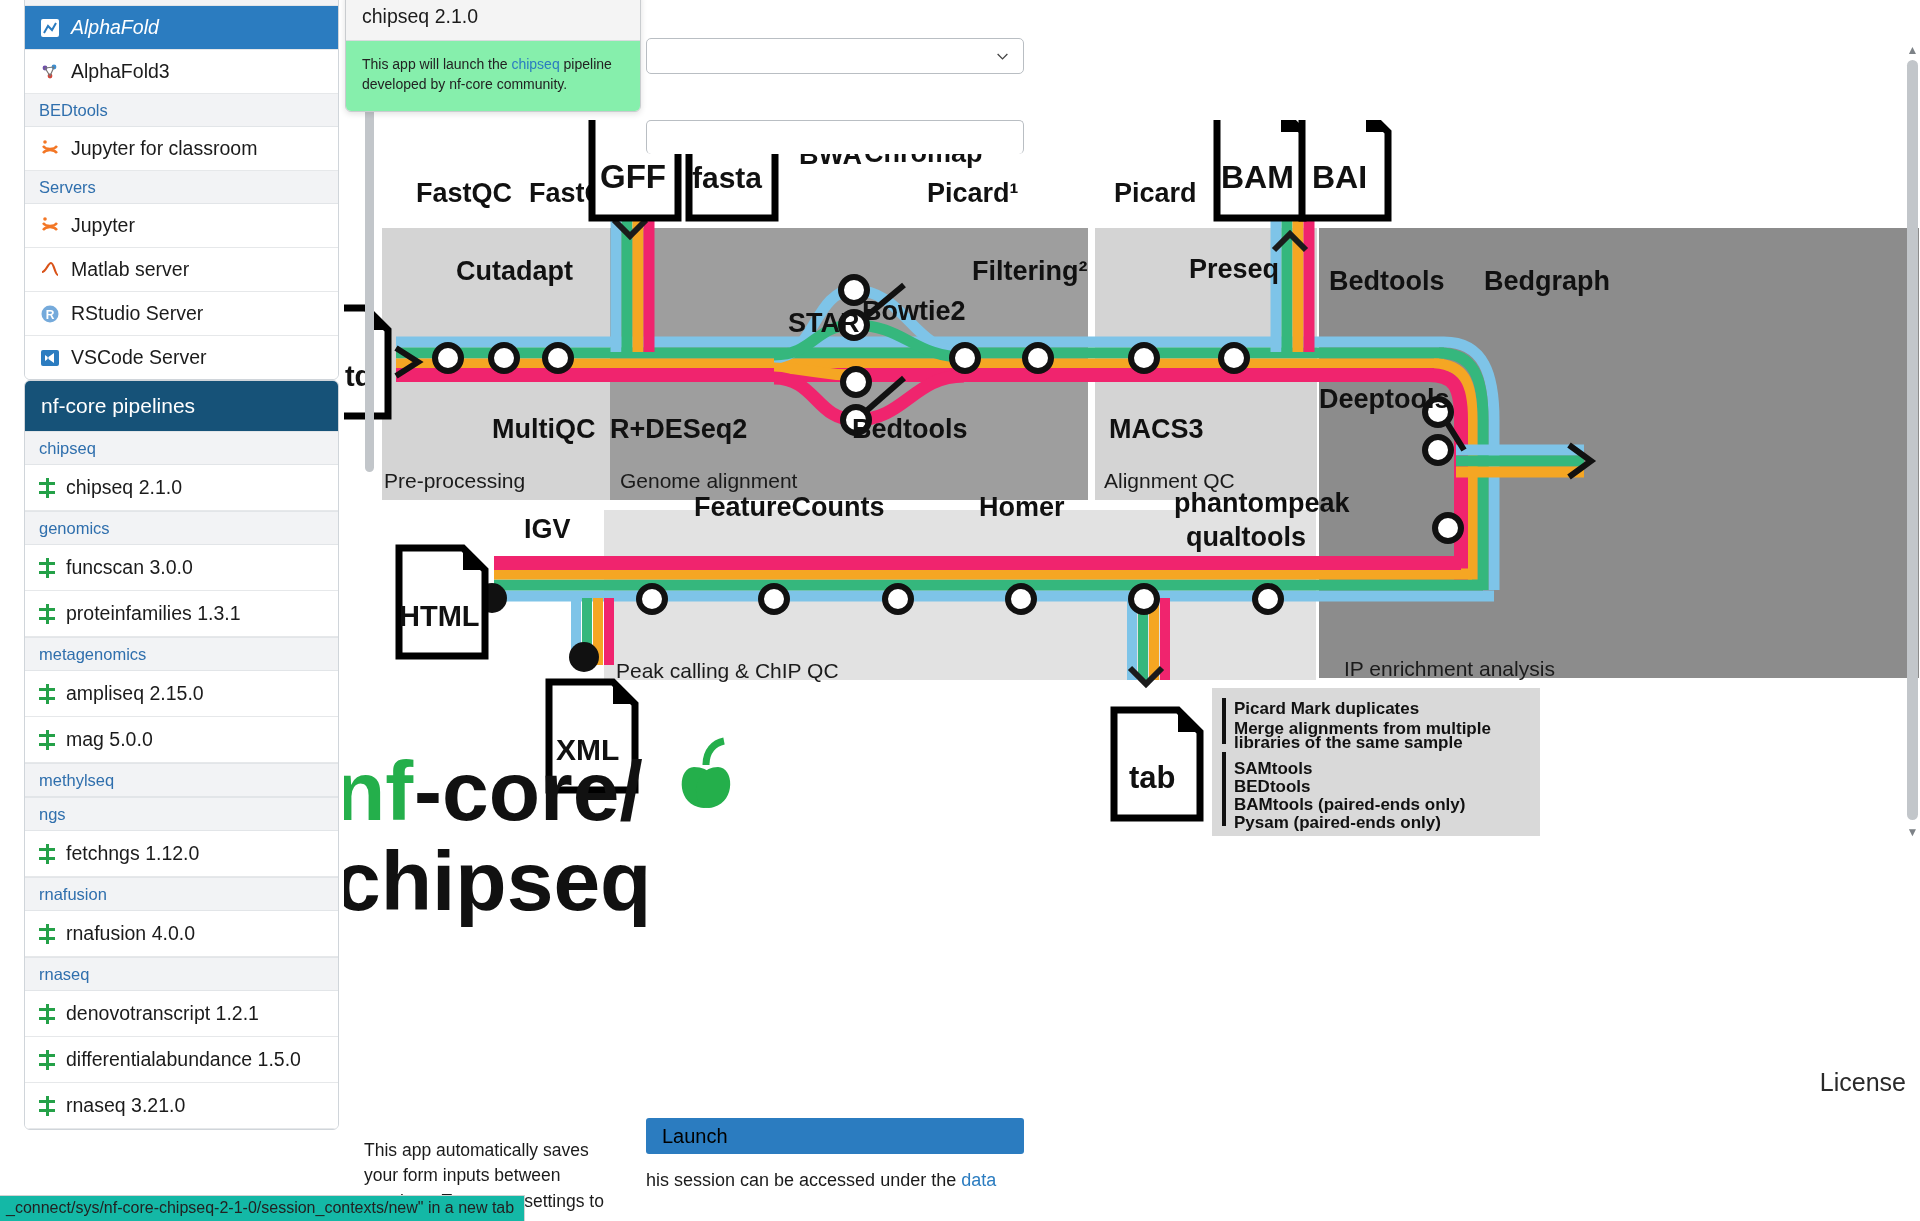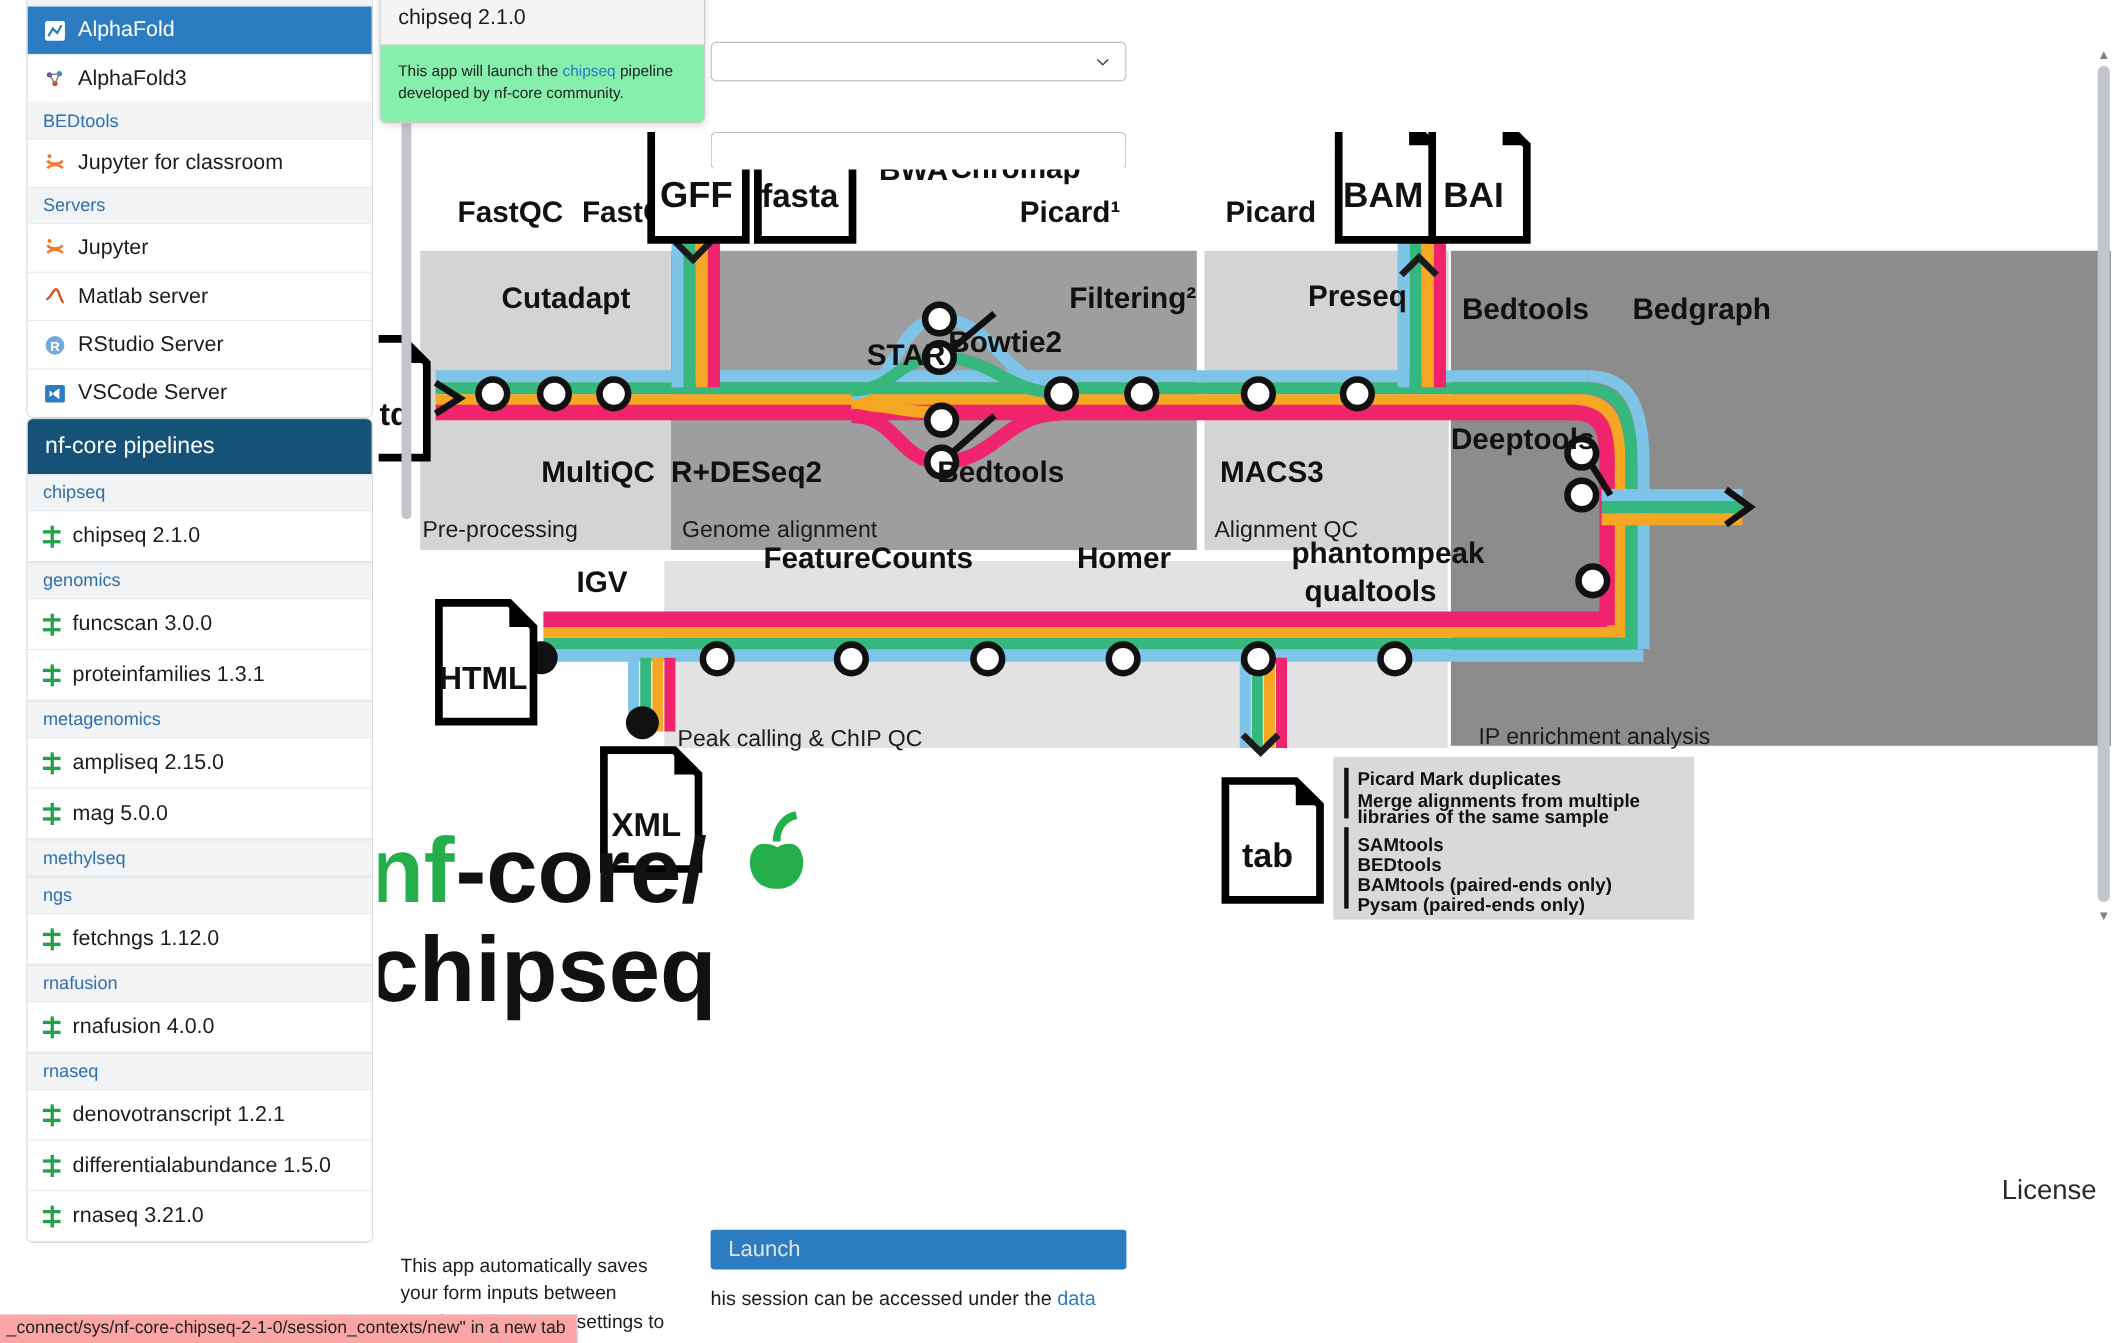--- a/index.html
+++ b/index.html
@@ -50,20 +50,21 @@
     font-size: 19.5px;
     color: #1b1b1b;
     border-bottom: 1px solid #e6e8ea;
     background: #fff;
     white-space: nowrap;
   }
   .app-row:last-child { border-bottom: none; }
   .app-row.active {
     background: #2b7cc0;
     color: #fff;
+    font-style: italic;
   }
   .app-ico {
     width: 22px; height: 22px;
     display: inline-flex;
     align-items: center;
     justify-content: center;
     font-size: 17px;
     line-height: 1;
   }
 
@@ -184,21 +185,21 @@
     border: 1px solid #b9bec3;
     border-radius: 5px;
     border-bottom: none;
   }
 
   .launch-btn {
     position: absolute;
     left: 646px; top: 1118px;
     width: 378px; height: 36px;
     background: #2b7cc0;
-    color: #e5e5e5;
+    color: #000000;
     font-size: 20px;
     display: flex;
     align-items: center;
     padding-left: 16px;
     border-radius: 3px;
     z-index: 30;
   }
 
   .savenote {
     position: absolute;
@@ -226,21 +227,21 @@
     font-size: 25px;
     color: #2a2a2a;
   }
 
   
   .statusbar {
     position: absolute;
     left: 0; bottom: 0;
     height: 26px;
     padding: 3px 10px 0 6px;
-    background: #fca5a5;
+    background: #14b8a6;
     border-top: 1px solid #d2d2d2;
     border-right: 1px solid #d2d2d2;
     font-size: 16px;
     color: #222;
     z-index: 60;
     white-space: nowrap;
   }
 
   
   .page-sb-thumb {

